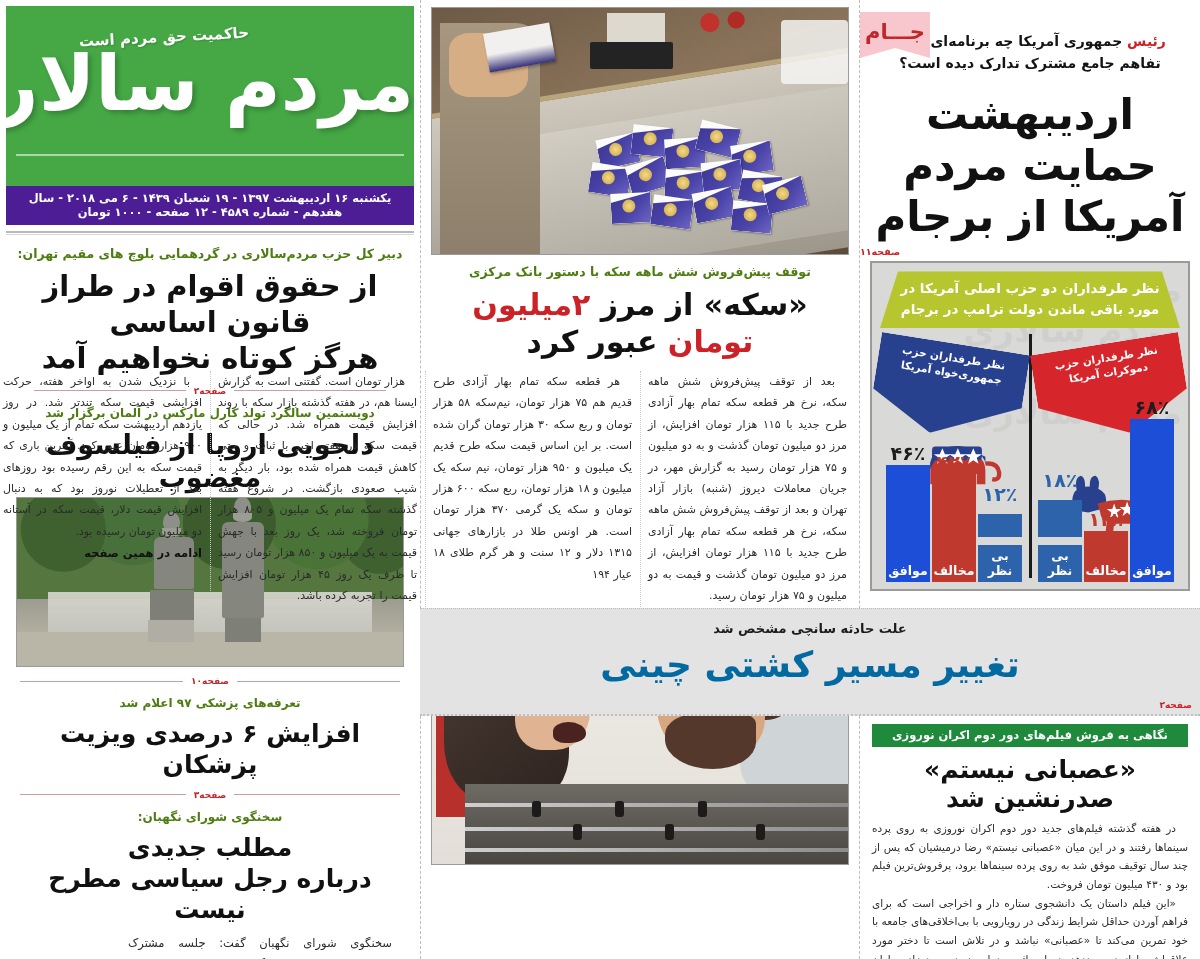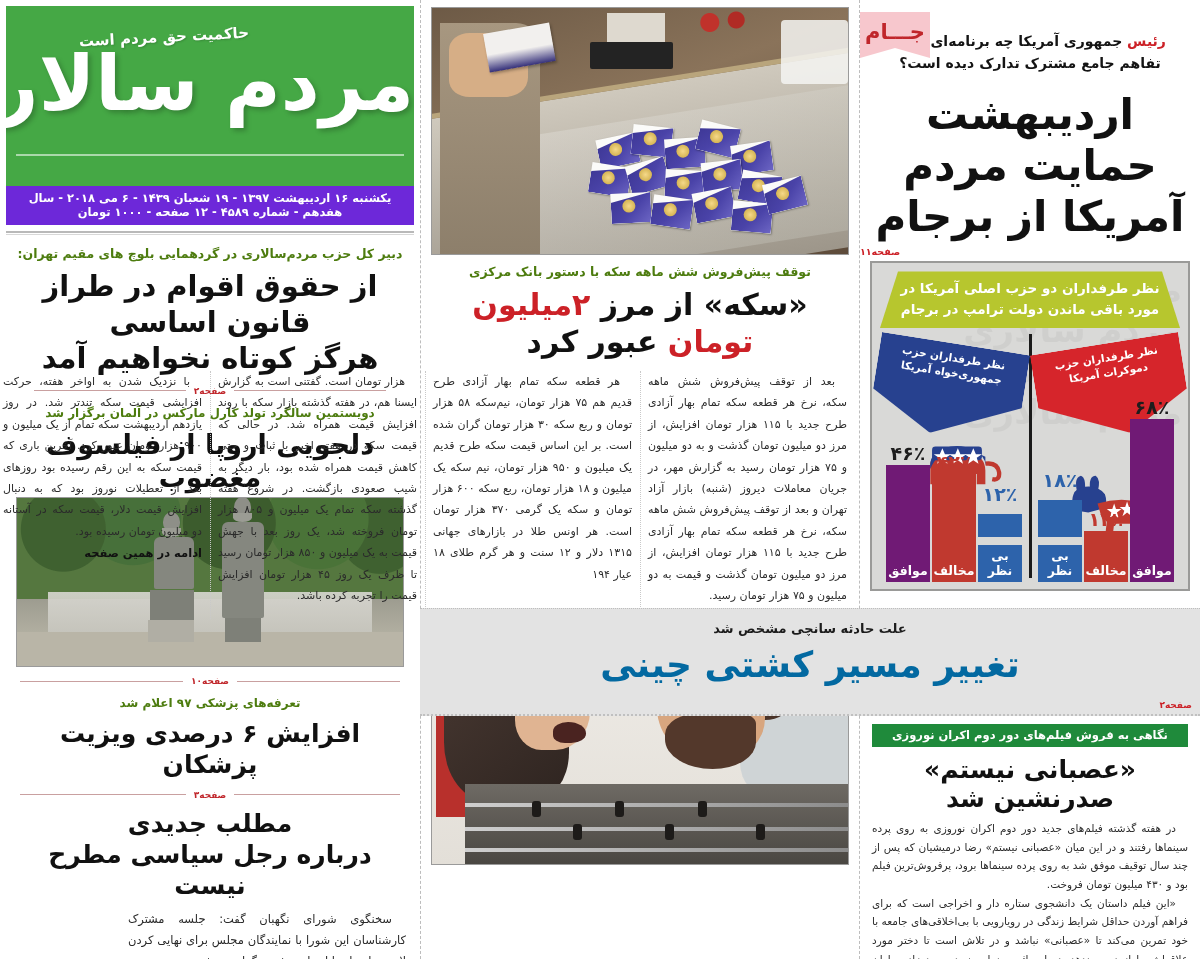--- a/index.html
+++ b/index.html
@@ -50,21 +50,21 @@
     line-height: 1.15;
     text-shadow: 3px 3px 5px rgba(0,0,0,.22);
     white-space: nowrap;
   }
   .masthead-rule {
     position: absolute; bottom: 30px; left: 10px; right: 10px;
     height: 2px; background: rgba(255,255,255,.55);
   }
   .dateline {
     margin: 0 6px;
-    background: #6d28d9;
+    background: #4c1d95;
     color: #fff;
     text-align: center;
     font-size: 11.5px;
     font-weight: bold;
     padding: 5px 4px 6px;
     letter-spacing: .2px;
   }
   .rule-double {
     margin: 6px 6px 0 6px;
     border-top: 2px solid #b9b9b9;
@@ -299,21 +299,21 @@
   .bar { position: relative; width: 44px; display:flex; flex-direction:column; justify-content:flex-end; }
   .bar .val {
     position:absolute; bottom: 100%; left: 50%; transform: translateX(-50%);
     font-size: 19px; font-weight: bold; white-space: nowrap; padding-bottom: 1px;
   }
   .bar .fill { width: 100%; }
   .bar .lbl {
     color:#fff; font-size: 12.5px; font-weight:bold; text-align:center;
     padding: 3px 0 4px; width:100%;
   }
-  .bar.green .fill, .bar.green .lbl { background:#701a75; }
+  .bar.green .fill, .bar.green .lbl { background:#1d4ed8; }
   .bar.green .val { color:#1d1d1d; }
   .bar.red .fill, .bar.red .lbl { background:#c0392f; }
   .bar.red .val { color:#c0392f; }
   .bar.blue .fill, .bar.blue .lbl { background:#2d63ab;margin-top:8px; }
   .bar.blue .val { color:#2d63ab; }
 
   
   .ship-band {
     position: absolute; left: 420px; top: 608px; width: 780px; height: 108px;
     background: #e3e3e3;
@@ -402,20 +402,21 @@
       <div class="kicker small" style="padding:0 14px 6px;">تعرفه‌های پزشکی ۹۷ اعلام شد</div>
       <div class="headline h-md" style="padding:0 12px;">افزایش ۶ درصدی ویزیت پزشکان</div>
       <div class="pageref-rule">
         <span class="ln"></span>
         <span class="pg">صفحه۳</span>
         <span class="ln"></span>
       </div>
     </div>
 
     <div style="position:relative;">
+      <div class="kicker small" style="padding:0 14px 6px;">سخنگوی شورای نگهبان:</div>
       <div class="headline h-md" style="padding:0 12px;">مطلب جدیدی</div>
       <div class="headline h-md" style="padding:0 12px;">درباره رجل سیاسی مطرح نیست</div>
 
       <div class="body-text" style="padding: 8px 14px 0 128px;">
         <p>سخنگوی شورای نگهبان گفت: جلسه مشترک کارشناسان این شورا با نمایندگان مجلس برای نهایی کردن لایحه جامع انتخابات این هفته برگزار می شود.</p>
 
       </div>
 
     </div>
   </div>

